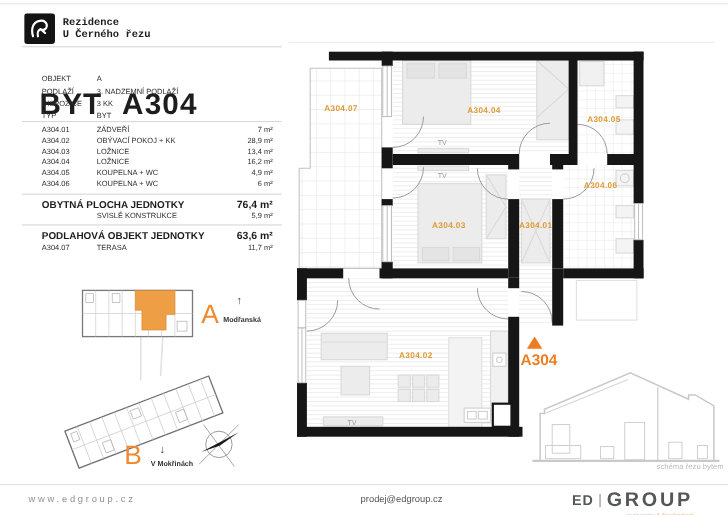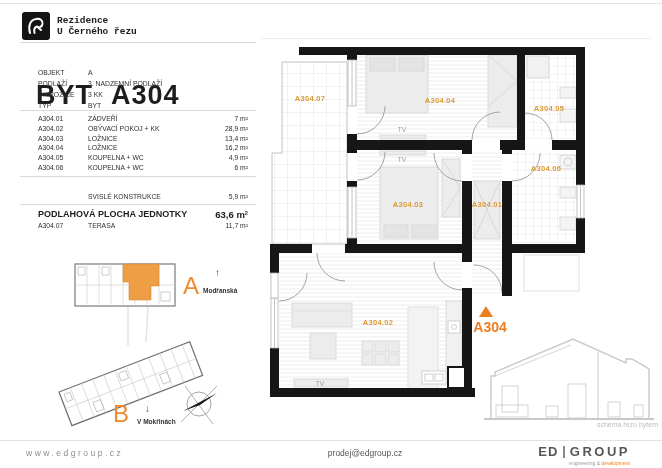--- a/index.html
+++ b/index.html
@@ -20,21 +20,21 @@
   .area{position:absolute;right:8px;text-align:right;width:60px;}
   .sum-label{font-size:9px;font-weight:bold;color:#1d1d1d;}
   .sum-val{font-size:9.5px;font-weight:bold;color:#1d1d1d;}
   .row{position:absolute;left:30px;width:226px;height:10px;}
   
   .www{font-size:8.5px;letter-spacing:2.5px;color:#8f8f8f;}
   .mail{font-size:8.5px;color:#555;}
   .edlogo{display:flex;align-items:center;}
   .edlogo .ed{font-size:13px;font-weight:bold;color:#55565a;letter-spacing:1px;}
   .edlogo .bar{width:1.5px;height:12px;background:#8a8a8a;margin:0 5px;}
-  .edlogo .group{font-size:13px;font-weight:bold;color:#55565a;letter-spacing:2.5px;}
+  .edlogo .group{font-size:18px;font-weight:bold;color:#55565a;letter-spacing:2.5px;}
   .tagline{font-size:5px;text-align:right;margin-top:1px;color:#9a9a9a;}
   .tagline .dev{color:#ee8122;}
   .caption{font-size:7px;color:#bdbdbd;text-align:right;}
   svg text{font-family:"Liberation Sans",sans-serif;}
   .roomlabel{font-size:7.5px;font-weight:600;fill:#de9933;letter-spacing:.3px;}
   .tvlabel{font-size:6.5px;fill:#9b9b9b;}
 </style>
 </head>
 <body>
 
@@ -100,27 +100,31 @@
     <span class="val" style="left:58px;">KOUPELNA + WC</span>
     <span class="area">4,9 m²</span>
   </div>
   <div class="row small" style="top:164px;">
     <span class="lbl" style="left:8px;">A304.06</span>
     <span class="val" style="left:58px;">KOUPELNA + WC</span>
     <span class="area">6 m²</span>
   </div>
   <div class="divider" style="left:20px;top:176px;width:236px;"></div>
 
+  <div class="row" style="top:181px;">
+    <span class="lbl sum-label" style="left:8px;">OBYTNÁ PLOCHA JEDNOTKY</span>
+    <span class="area sum-val">76,4 m²</span>
+  </div>
   <div class="row small" style="top:193px;">
     <span class="val" style="left:58px;">SVISLÉ KONSTRUKCE</span>
     <span class="area">5,9 m²</span>
   </div>
   <div class="divider" style="left:20px;top:204px;width:236px;"></div>
   <div class="row" style="top:209px;">
-    <span class="lbl sum-label" style="left:8px;">PODLAHOVÁ PLOCHA JEDNOTKY</span>
+    <span class="lbl sum-label" style="left:8px;">PODLAHOVÁ OBJEKT JEDNOTKY</span>
     <span class="area sum-val">63,6 m²</span>
   </div>
   <div class="row small" style="top:222px;">
     <span class="lbl" style="left:8px;">A304.07</span>
     <span class="val" style="left:58px;">TERASA</span>
     <span class="area">11,7 m²</span>
   </div>
 
   <div class="abs" style="left:53px;top:252px;">
     <svg width="195" height="190" viewBox="0 0 195 190">

